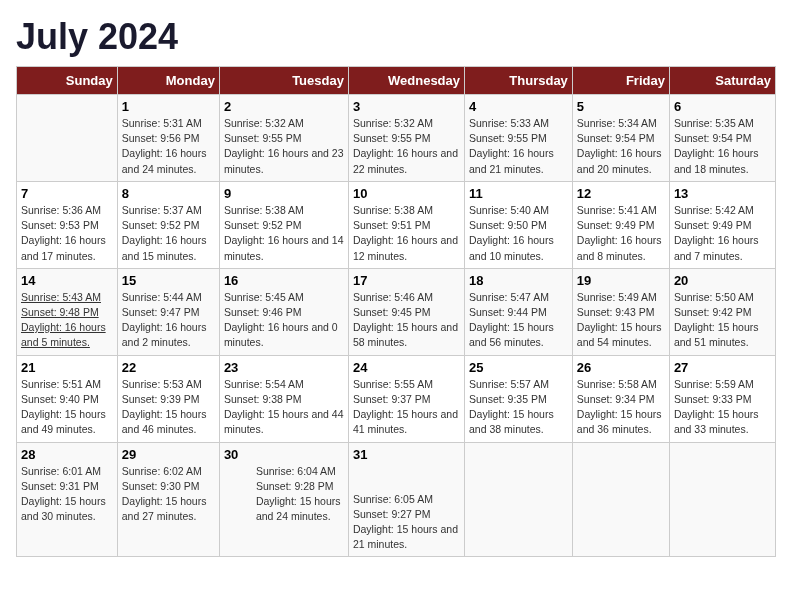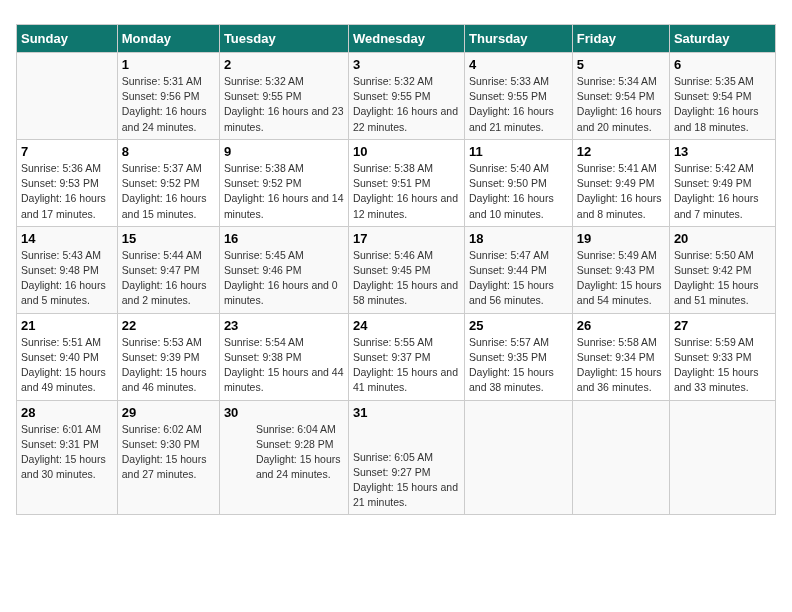--- a/index.html
+++ b/index.html
@@ -44,24 +44,24 @@
     .subtitle {
       font-size: 16px;
       color: #333;
     }
     table {
       width: 100%;
       border-collapse: collapse;
       font-size: 11px;
     }
     thead tr th {
-      background-color: #0f766e;
+      background-color: #7f1d1d;
       color: #fff;
       padding: 6px 4px;
-      text-align: left;
+      text-align: right;
       font-size: 13px;
       font-weight: bold;
       border: 1px solid #ccc;
     }
     tbody tr td {
       border: 1px solid #ccc;
       padding: 4px 4px;
       vertical-align: top;
       min-height: 70px;
     }
@@ -84,20 +84,21 @@
     }
     .empty-cell {
       background: #f9f9f9;
     }
   </style>
 </head>
 <body>
 
 <div class="header-section">
   <div class="title-section">
+    <div class="main-title">July 2024</div>
   </div>
 </div>
 
 <table>
   <thead>
     <tr>
     <th>Sunday</th>
         <th>Monday</th>
         <th>Tuesday</th>
         <th>Wednesday</th>
@@ -186,21 +187,21 @@
         <td>
           <span class="day-num">13</span>
           <div class="day-info" style="white-space: pre-line;">Sunrise: 5:42 AM
 Sunset: 9:49 PM
 Daylight: 16 hours and 7 minutes.</div>
         </td>
       </tr>
       <tr>
         <td>
           <span class="day-num">14</span>
-          <div class="day-info" style="white-space: pre-line;">Sunrise: 5:43 AM
+          <div class="day-info" style="white-space: pre-line; text-decoration: underline;">Sunrise: 5:43 AM
 Sunset: 9:48 PM
 Daylight: 16 hours and 5 minutes.</div>
         </td>
         <td>
           <span class="day-num">15</span>
           <div class="day-info" style="white-space: pre-line;">Sunrise: 5:44 AM
 Sunset: 9:47 PM
 Daylight: 16 hours and 2 minutes.</div>
         </td>
         <td>

